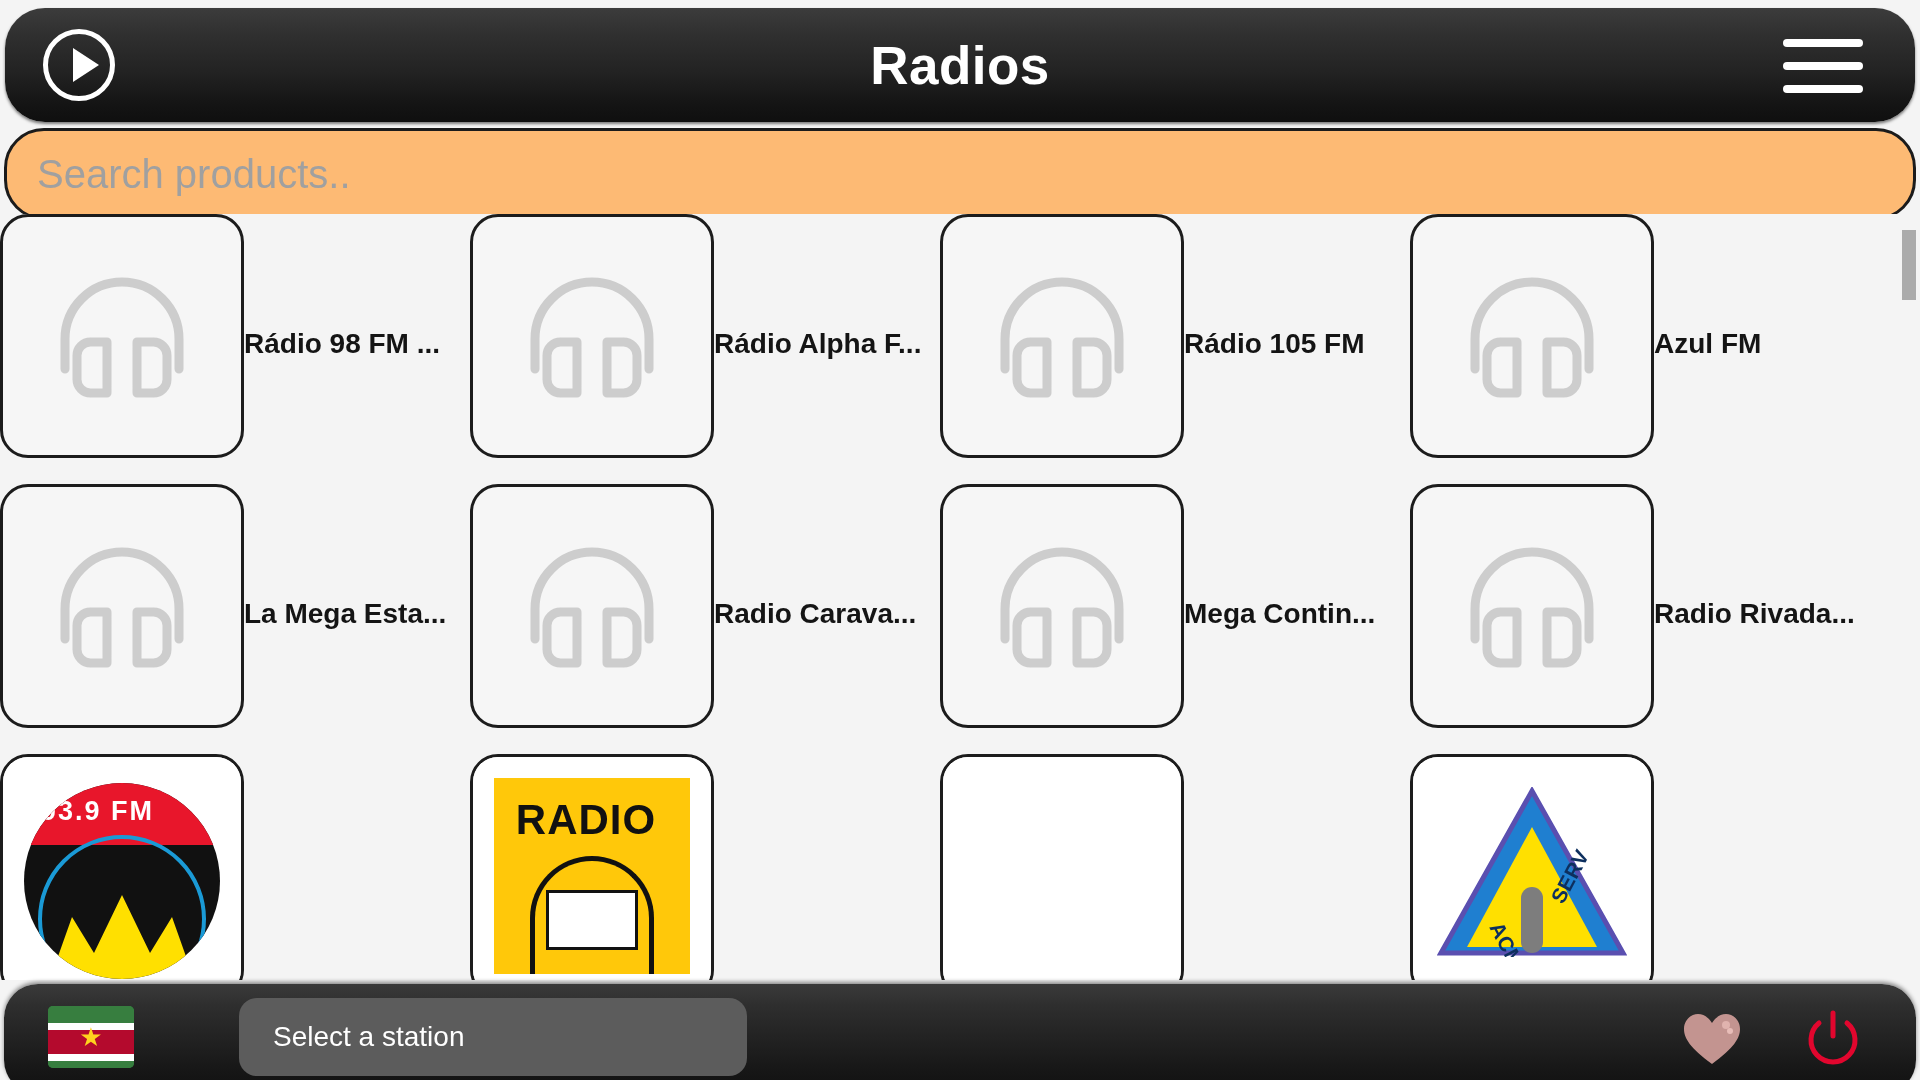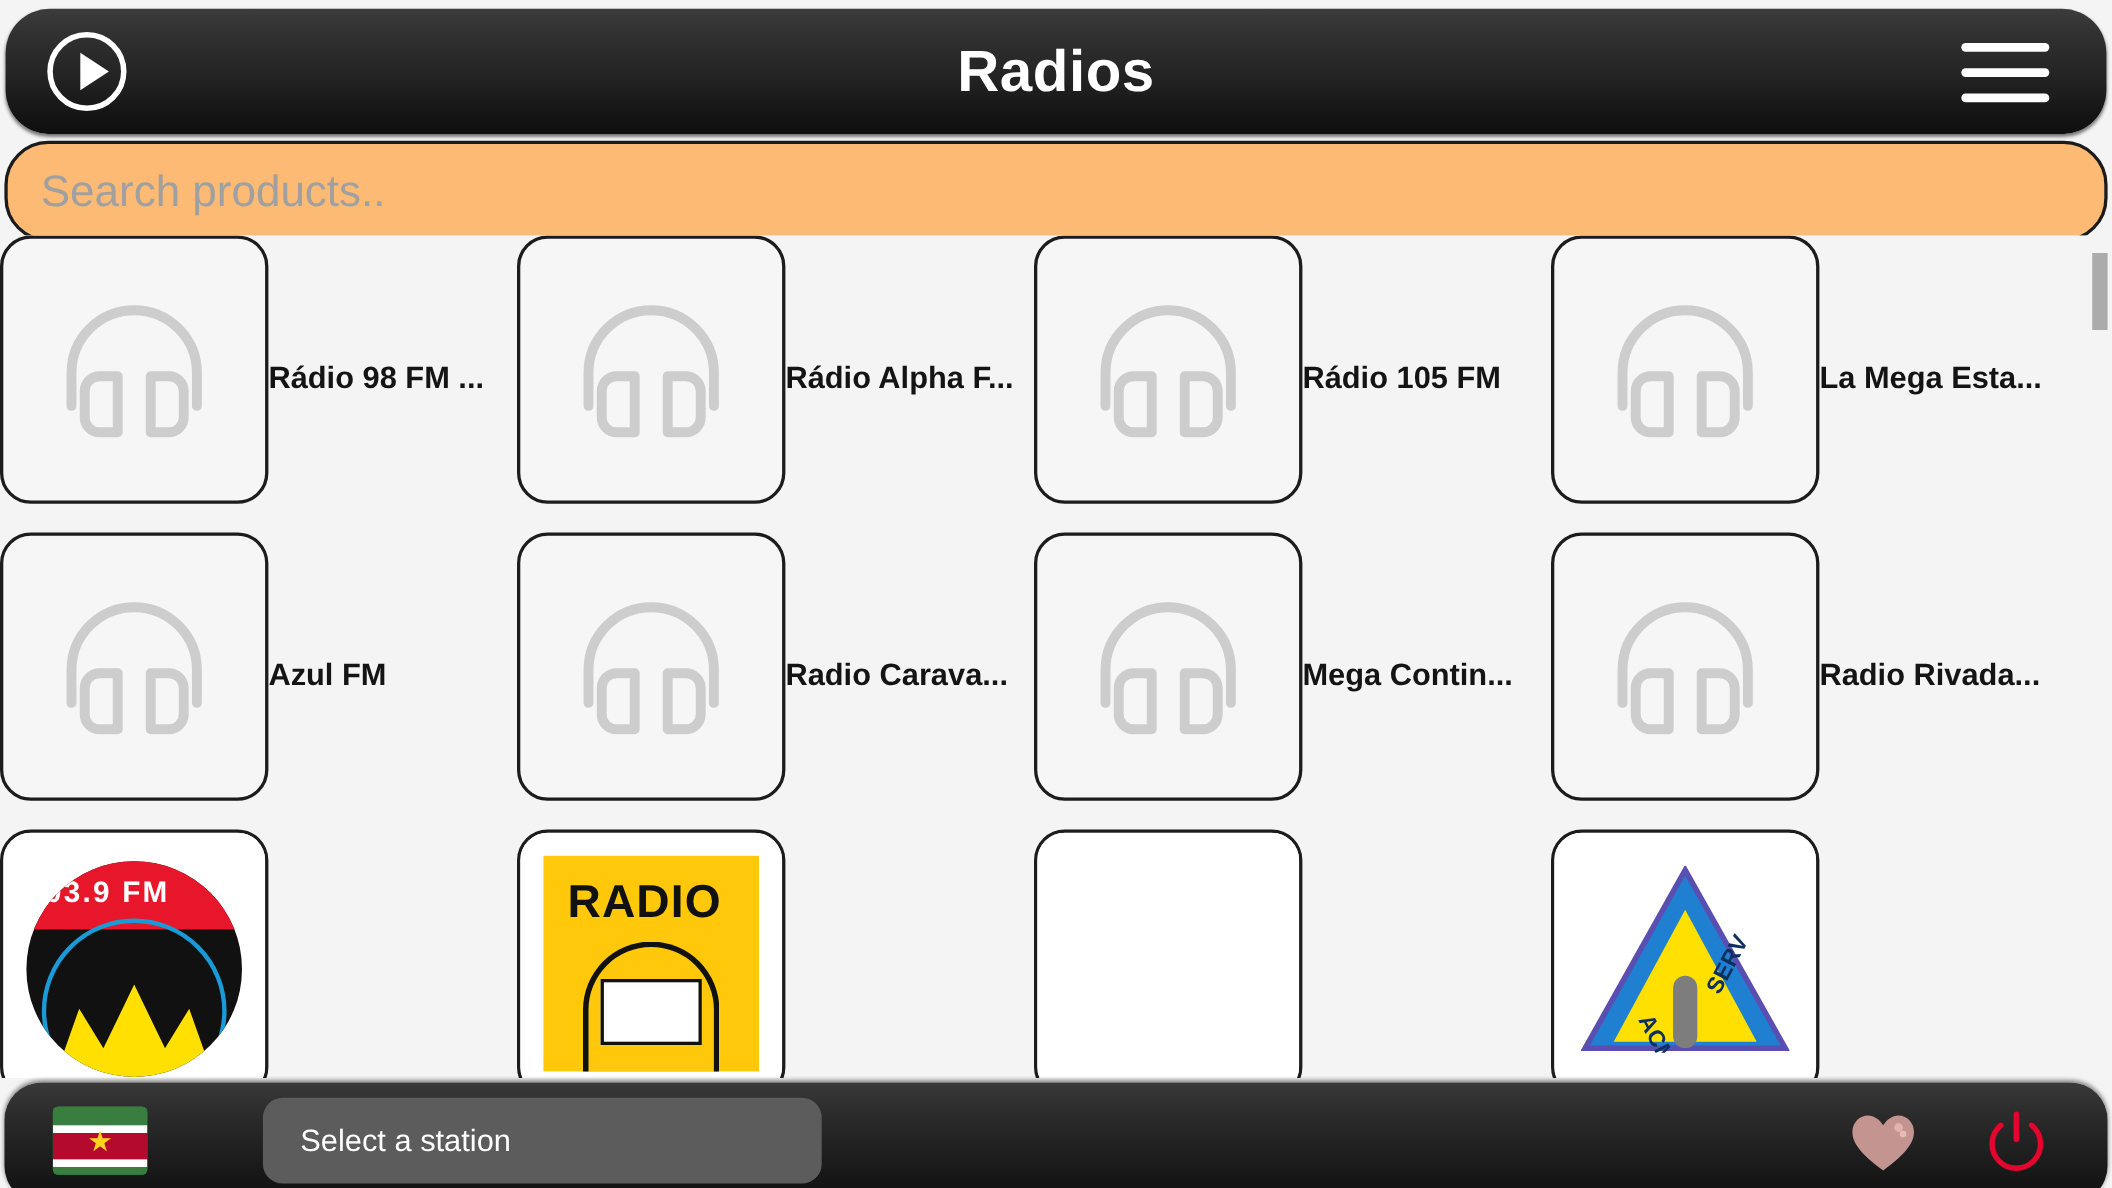--- a/index.html
+++ b/index.html
@@ -374,31 +374,31 @@
           <div class="station-name">Rádio 105 FM</div>
         </div>
         <div class="cell">
           <div class="thumb">
             <svg class="hp" viewBox="0 0 100 88">
               <path d="M12 66 L12 46 A38 38 0 0 1 88 46 L88 66" fill="none" stroke="#cdcdcd" stroke-width="6" stroke-linecap="round"></path>
               <path d="M40 48 L29 48 A9 9 0 0 0 20 57 L20 73 A9 9 0 0 0 29 82 L40 82 Z" fill="none" stroke="#cdcdcd" stroke-width="6" stroke-linejoin="round"></path>
               <path d="M60 48 L71 48 A9 9 0 0 1 80 57 L80 73 A9 9 0 0 1 71 82 L60 82 Z" fill="none" stroke="#cdcdcd" stroke-width="6" stroke-linejoin="round"></path>
             </svg>
           </div>
+          <div class="station-name">Azul FM</div>
+        </div>
+        <div class="cell">
+          <div class="thumb">
+            <svg class="hp" viewBox="0 0 100 88">
+              <path d="M12 66 L12 46 A38 38 0 0 1 88 46 L88 66" fill="none" stroke="#cdcdcd" stroke-width="6" stroke-linecap="round"></path>
+              <path d="M40 48 L29 48 A9 9 0 0 0 20 57 L20 73 A9 9 0 0 0 29 82 L40 82 Z" fill="none" stroke="#cdcdcd" stroke-width="6" stroke-linejoin="round"></path>
+              <path d="M60 48 L71 48 A9 9 0 0 1 80 57 L80 73 A9 9 0 0 1 71 82 L60 82 Z" fill="none" stroke="#cdcdcd" stroke-width="6" stroke-linejoin="round"></path>
+            </svg>
+          </div>
           <div class="station-name">La Mega Esta...</div>
-        </div>
-        <div class="cell">
-          <div class="thumb">
-            <svg class="hp" viewBox="0 0 100 88">
-              <path d="M12 66 L12 46 A38 38 0 0 1 88 46 L88 66" fill="none" stroke="#cdcdcd" stroke-width="6" stroke-linecap="round"></path>
-              <path d="M40 48 L29 48 A9 9 0 0 0 20 57 L20 73 A9 9 0 0 0 29 82 L40 82 Z" fill="none" stroke="#cdcdcd" stroke-width="6" stroke-linejoin="round"></path>
-              <path d="M60 48 L71 48 A9 9 0 0 1 80 57 L80 73 A9 9 0 0 1 71 82 L60 82 Z" fill="none" stroke="#cdcdcd" stroke-width="6" stroke-linejoin="round"></path>
-            </svg>
-          </div>
-          <div class="station-name">Azul FM</div>
         </div>
         <div class="cell">
           <div class="thumb">
             <svg class="hp" viewBox="0 0 100 88">
               <path d="M12 66 L12 46 A38 38 0 0 1 88 46 L88 66" fill="none" stroke="#cdcdcd" stroke-width="6" stroke-linecap="round"></path>
               <path d="M40 48 L29 48 A9 9 0 0 0 20 57 L20 73 A9 9 0 0 0 29 82 L40 82 Z" fill="none" stroke="#cdcdcd" stroke-width="6" stroke-linejoin="round"></path>
               <path d="M60 48 L71 48 A9 9 0 0 1 80 57 L80 73 A9 9 0 0 1 71 82 L60 82 Z" fill="none" stroke="#cdcdcd" stroke-width="6" stroke-linejoin="round"></path>
             </svg>
           </div>
           <div class="station-name">Radio Carava...</div>

